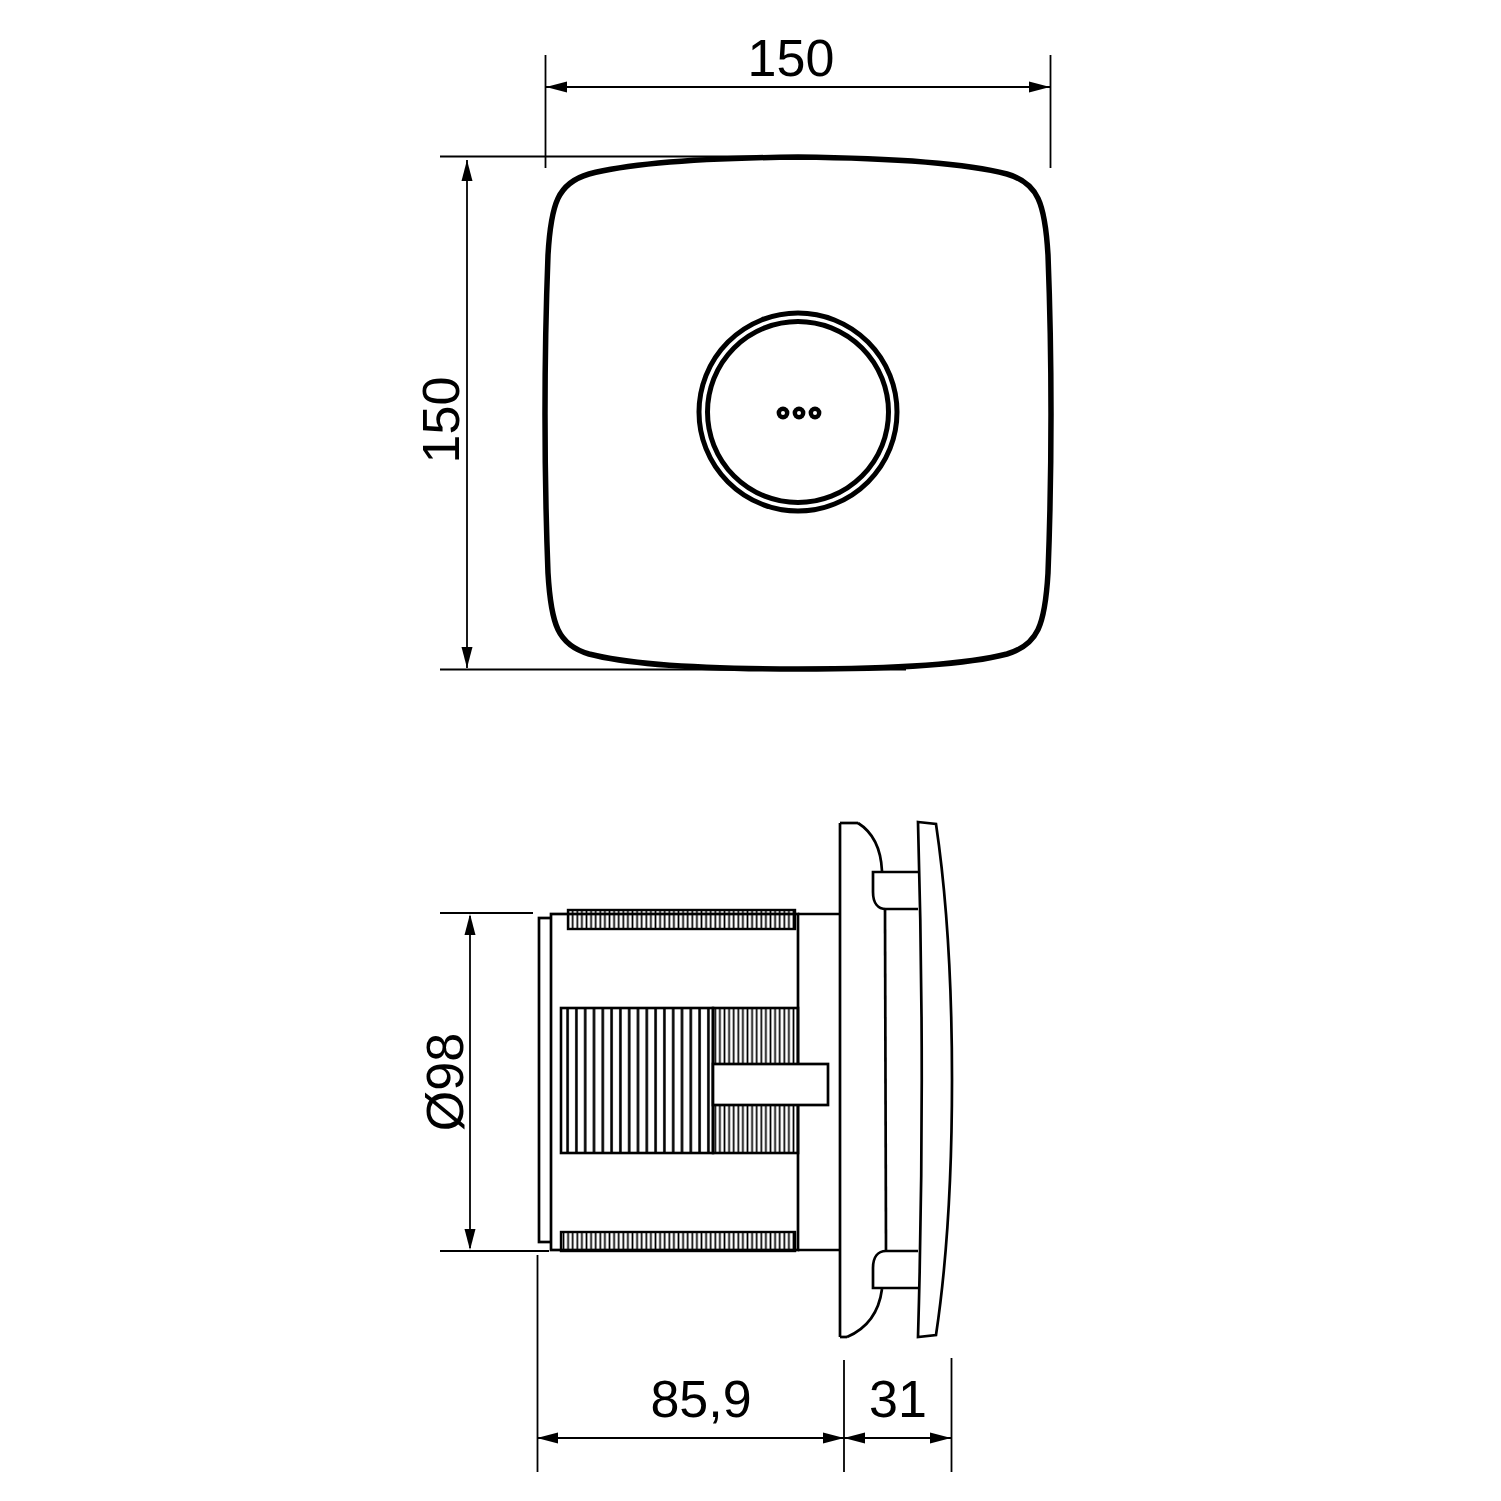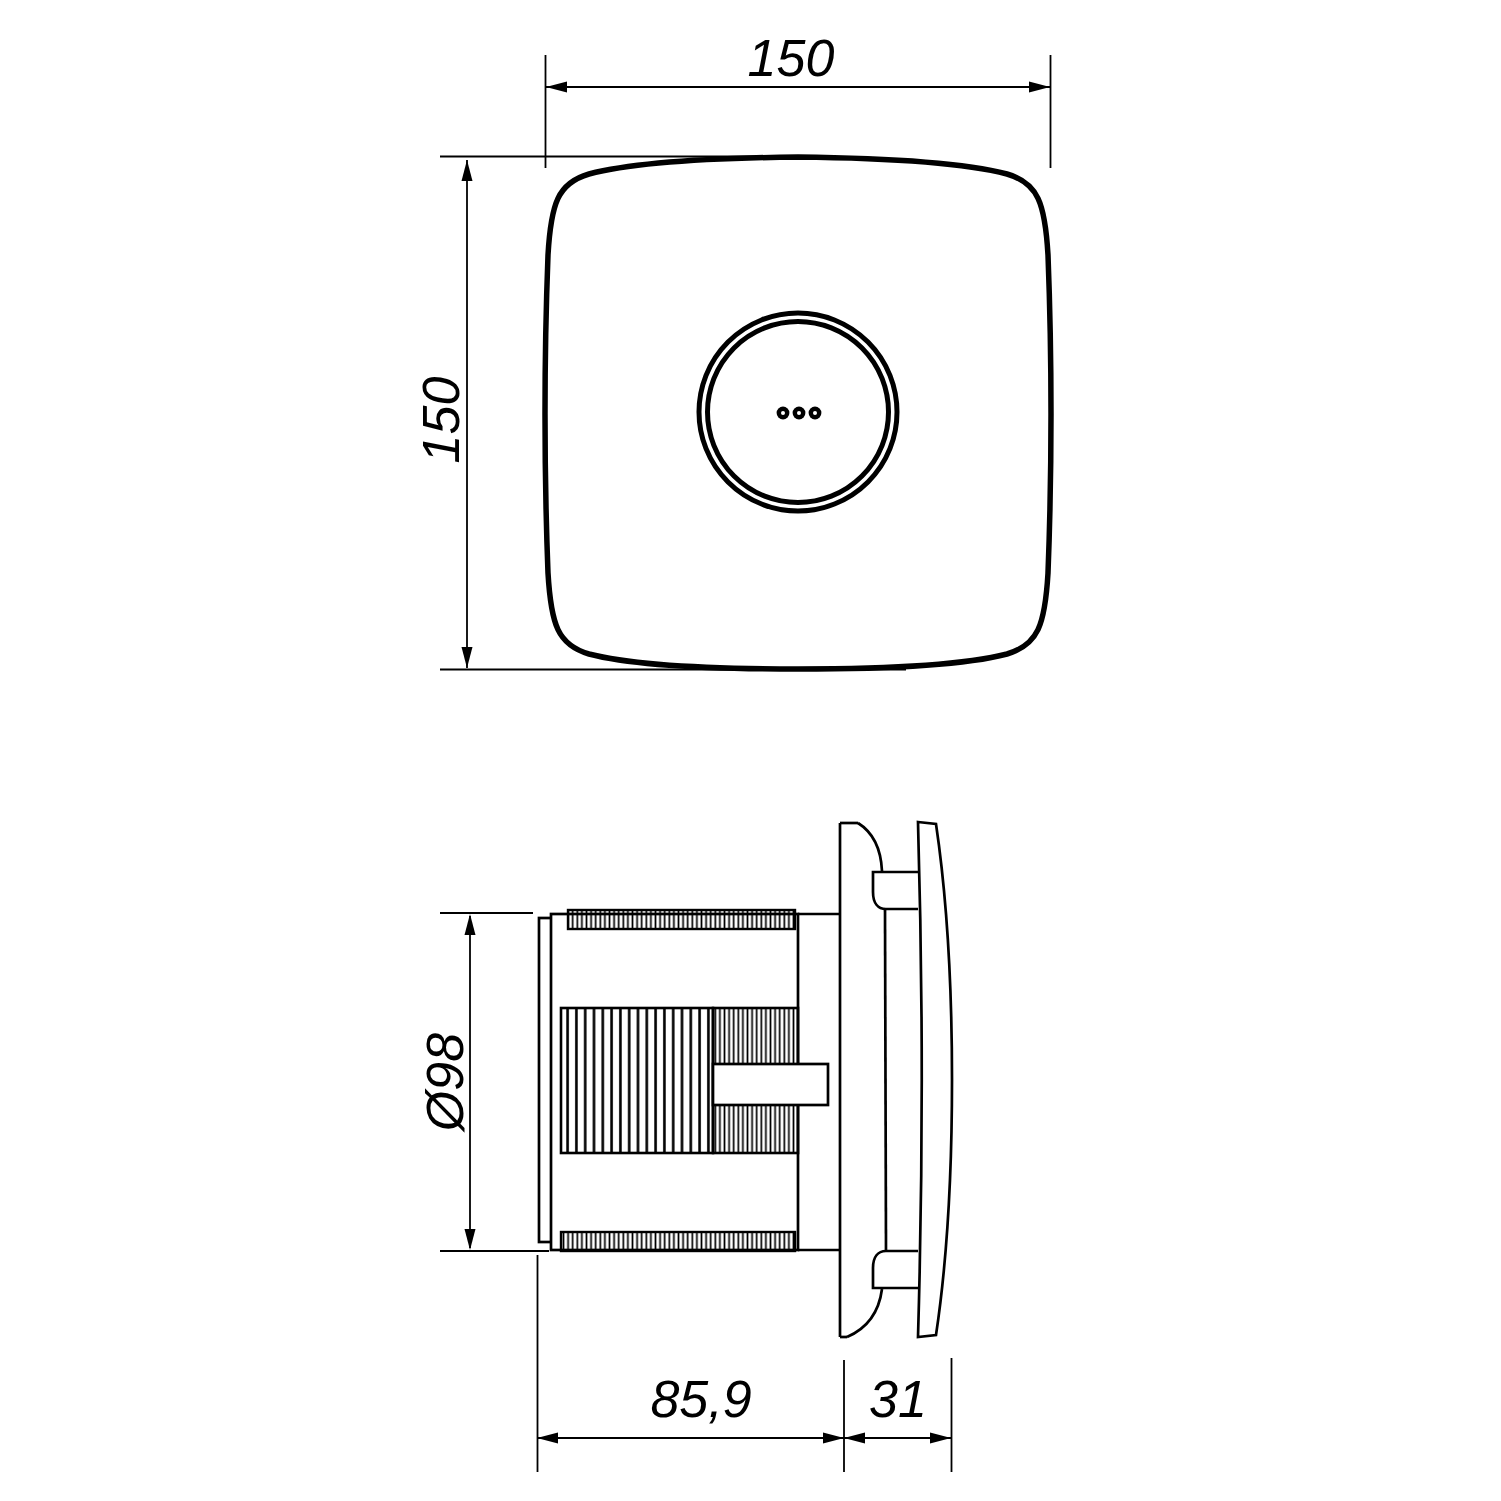--- a/index.html
+++ b/index.html
@@ -6,21 +6,20 @@
     margin: 0;
     padding: 0;
     background: #ffffff;
   }
   .stage {
     width: 1501px;
     height: 1501px;
     background: #ffffff;
     position: relative;
     overflow: hidden;
-    font-style: italic;
   }
   svg {
     display: block;
   }
   .dim-text {
     font-family: "Liberation Sans", "DejaVu Sans", sans-serif;
     font-size: 52px;
     fill: #000000;
   }
 </style>

